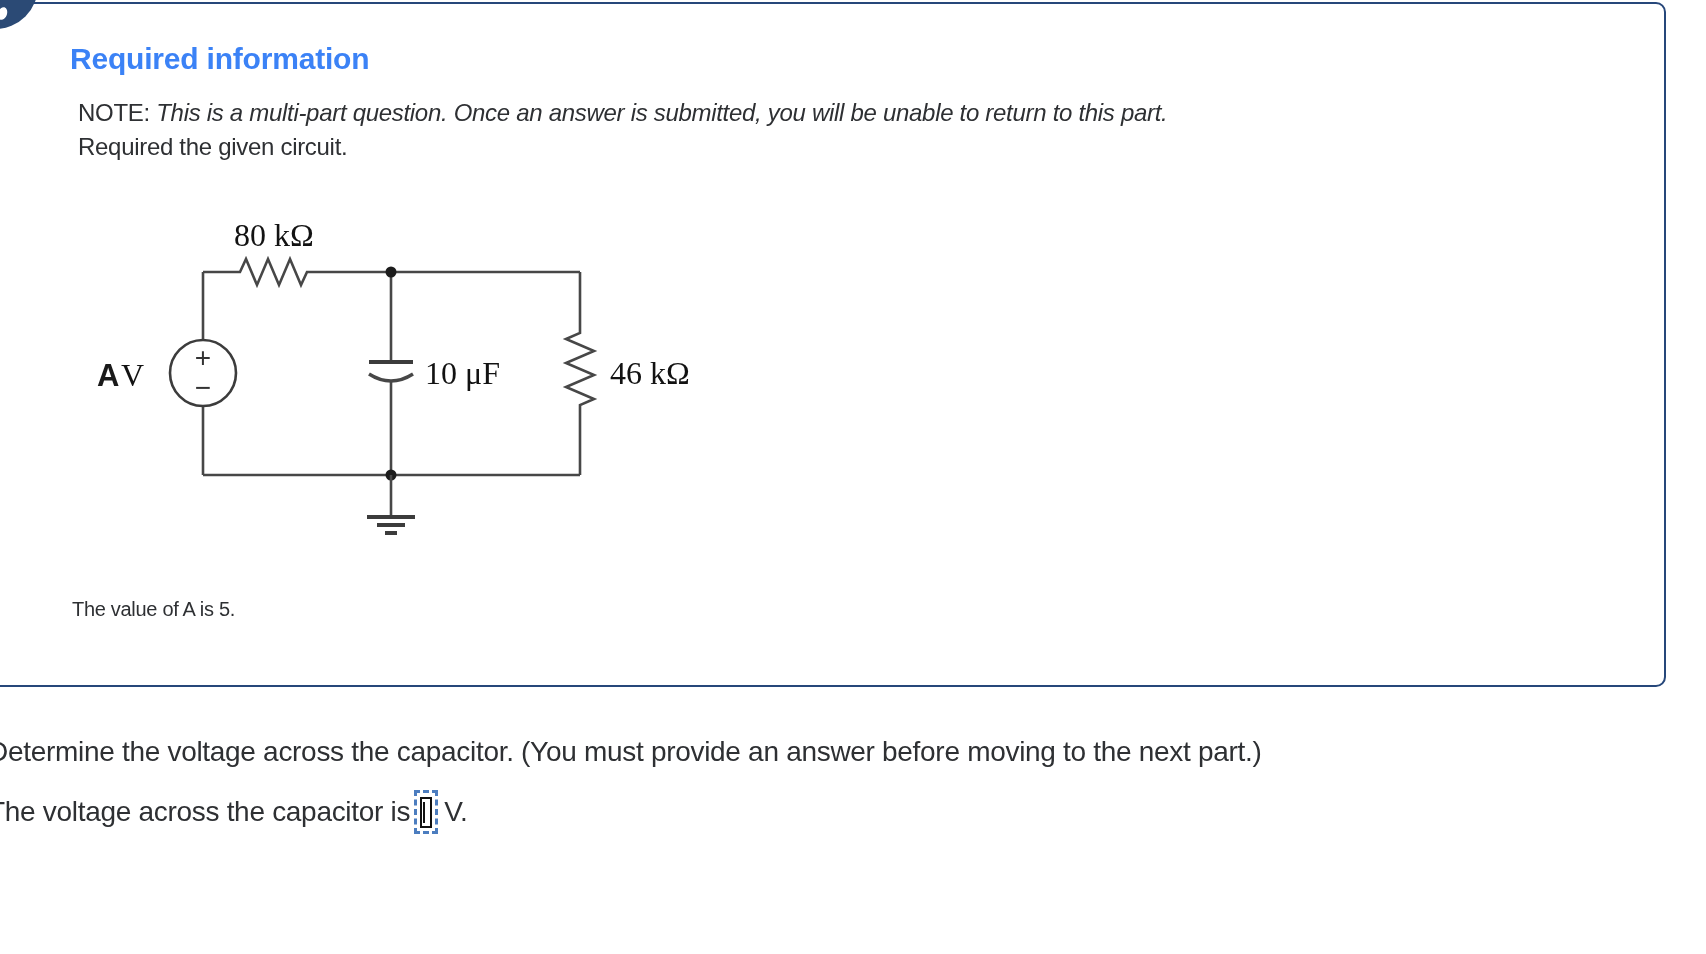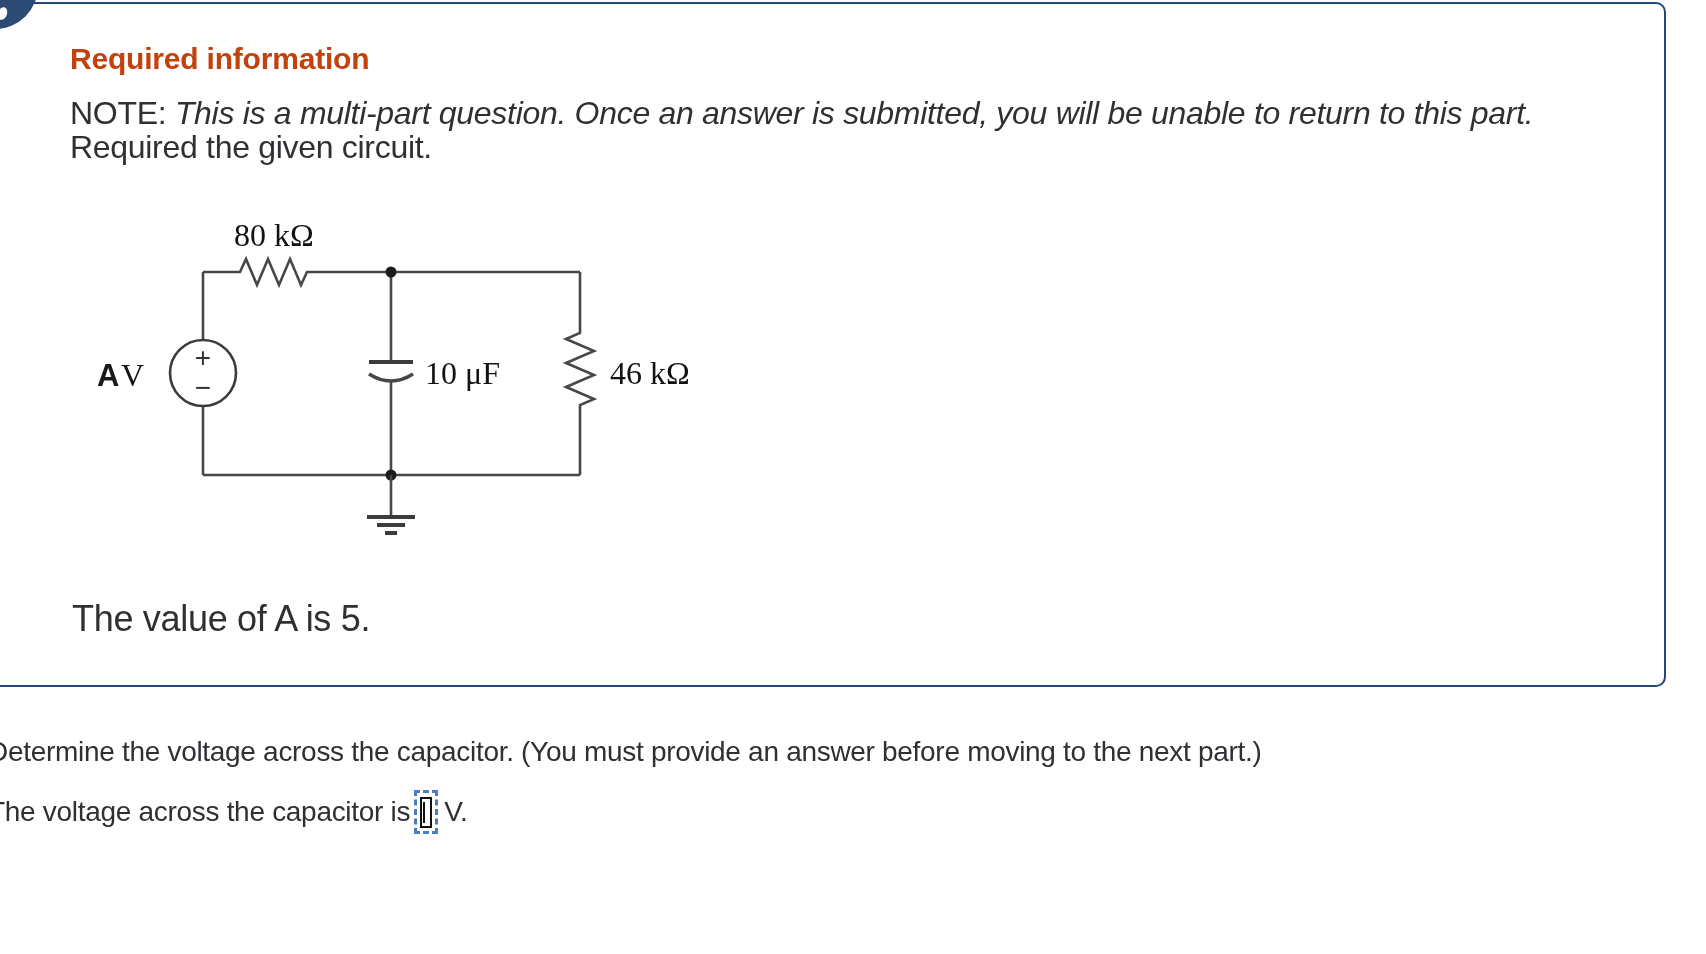--- a/index.html
+++ b/index.html
@@ -14,29 +14,29 @@
   .badge{
     position:absolute;left:-48px;top:-57px;width:86px;height:86px;border-radius:50%;
     background:#2b4a75;overflow:hidden;
   }
   .badge-dot{
     position:absolute;left:46px;top:64px;width:9px;height:13px;background:#ffffff;
     border-radius:50%;transform:rotate(18deg);
   }
   .title{
     position:absolute;left:70px;top:42px;font-size:30px;font-weight:bold;
-    color:#c2410c;letter-spacing:-0.2px;white-space:nowrap;
+    color:#3b82f6;letter-spacing:-0.2px;white-space:nowrap;
   }
   .note{
-    position:absolute;left:70px;top:96px;font-size:32px;line-height:34px;
+    position:absolute;left:78px;top:96px;font-size:24px;line-height:34px;
     letter-spacing:-0.3px;white-space:nowrap;
   }
   .note i{letter-spacing:-0.3px;}
   .value-note{
-    position:absolute;left:72px;top:598px;font-size:36px;letter-spacing:-0.3px;white-space:nowrap;
+    position:absolute;left:72px;top:598px;font-size:20px;letter-spacing:-0.3px;white-space:nowrap;
   }
   .circuit-svg{position:absolute;left:60px;top:190px;}
   .wire{stroke:#474747;stroke-width:2.6;fill:none;stroke-linejoin:miter;}
   .bar{stroke:#3c3c3c;stroke-width:4;fill:none;}
   .dot{fill:#1c1c1c;}
   .src-circle{stroke:#3c3c3c;stroke-width:2.6;fill:#ffffff;}
   .lbl-serif{font-family:"Liberation Serif",serif;font-size:32px;fill:#121212;}
   .lbl-sign{font-family:"Liberation Sans",sans-serif;font-size:28px;fill:#333333;}
   .lbl-var{font-family:"Liberation Sans",sans-serif;font-size:31px;font-weight:bold;fill:#1a1a1a;}
   .prompt{

